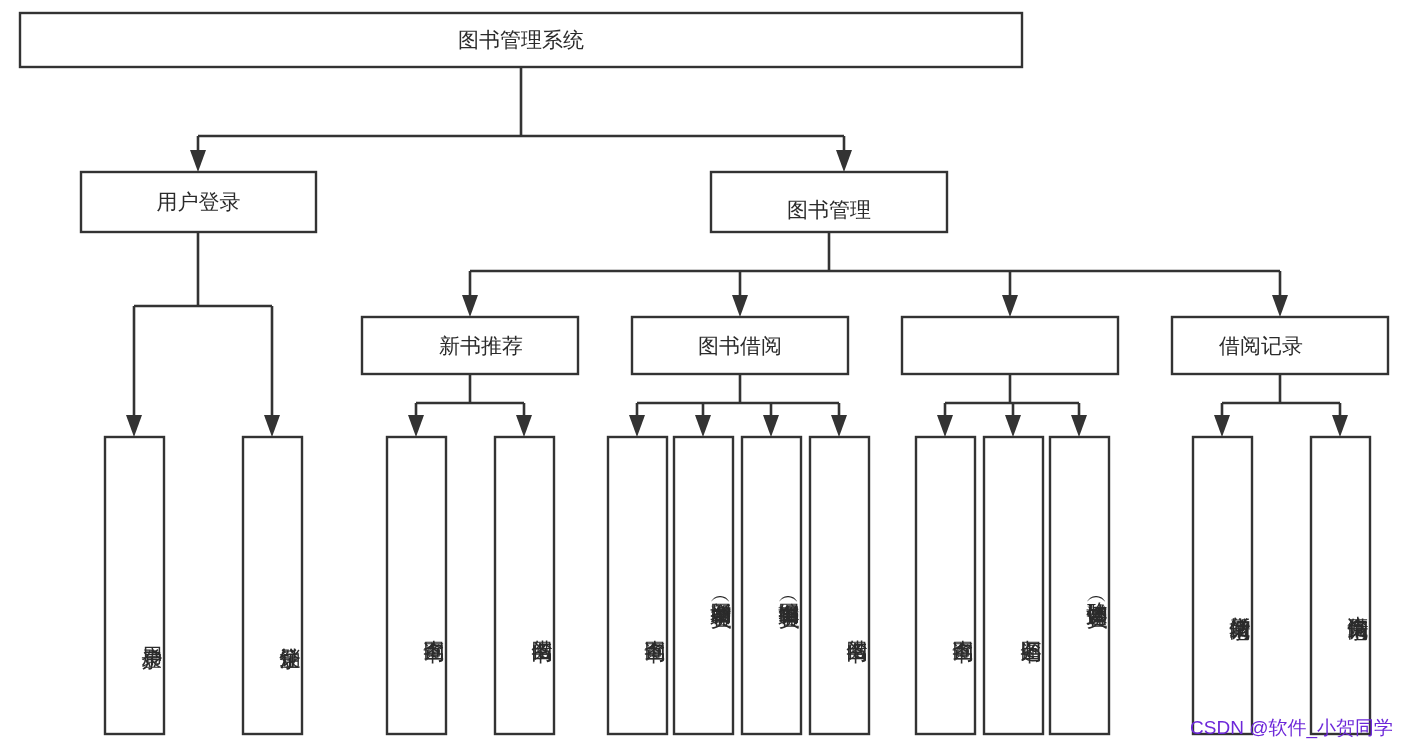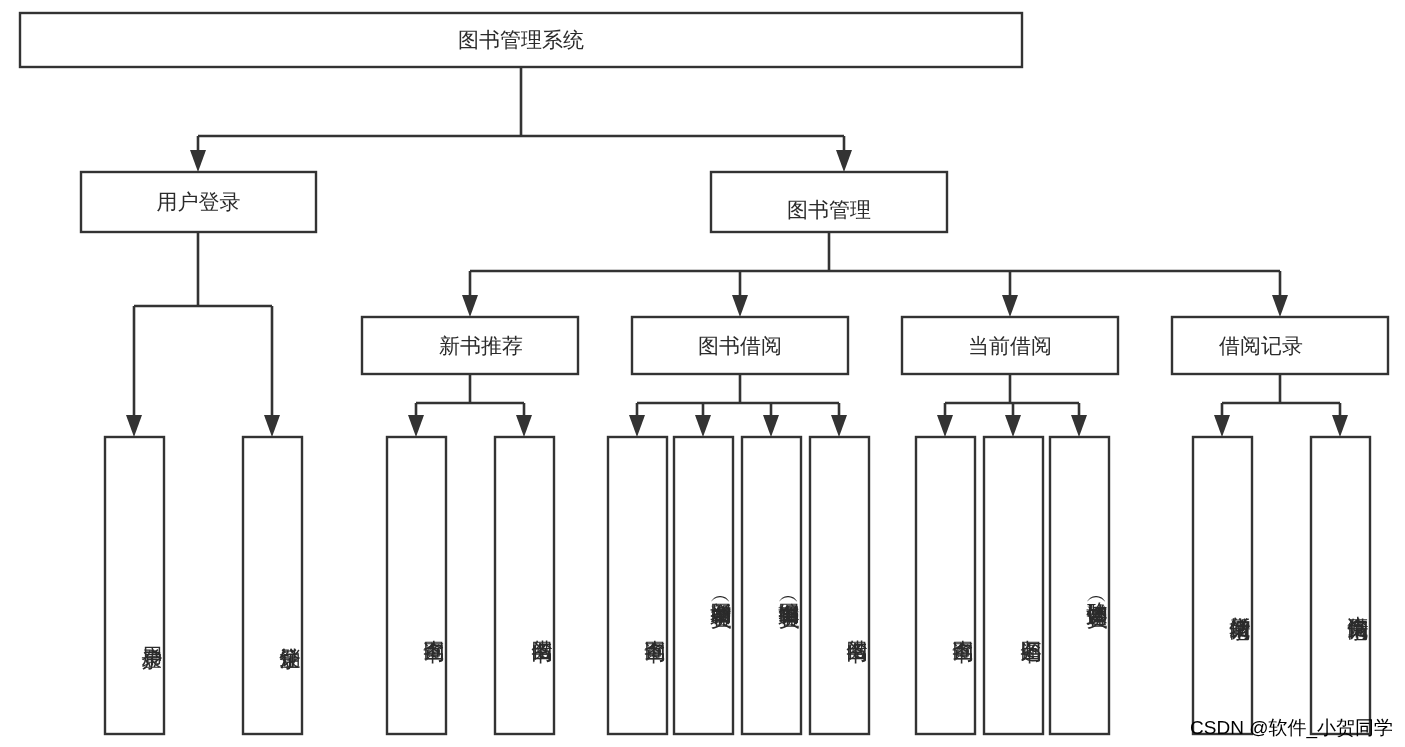--- a/index.html
+++ b/index.html
@@ -67,21 +67,21 @@
     justify-content: center;
     white-space: nowrap;
     pointer-events: none;
   }
   #watermark {
     position: absolute;
     right: 12px;
     bottom: 6px;
     font-family: "Liberation Sans", "DejaVu Sans", sans-serif;
     font-size: 19px;
-    color: #000000;
+    color: #6d28d9;
     white-space: nowrap;
     pointer-events: none;
   }
 </style>
 </head>
 <body>
 
 <div id="diagram-root">
 
   <svg class="diagram" viewBox="0 0 1405 747" xmlns="http://www.w3.org/2000/svg">
@@ -188,21 +188,20 @@
     <rect class="node-box" x="1311" y="437" width="59" height="297"></rect>
   </svg>
 
   <div class="hlabel" style="left:20px; top:13px; width:1002px; height:54px;text-align:right;">图书管理系统</div>
 
   <div class="hlabel" style="left:81px; top:172px; width:235px; height:60px;">用户登录</div>
   <div class="hlabel" style="left:711px; top:172px; width:236px; height:75px;">图书管理</div>
 
   <div class="hlabel" style="left:346px; top:317px; width:216px; height:57px;margin-left:27px;">新书推荐</div>
   <div class="hlabel" style="left:632px; top:317px; width:216px; height:57px;">图书借阅</div>
-  <div class="hlabel" style="left:902px; top:317px; width:216px; height:57px;">当前借阅</div>
   <div class="hlabel" style="left:1172px; top:317px; width:178px; height:57px;">借阅记录</div>
 
   <div class="vlabel" style="left:105px; top:537px; width:59px; height:190px;">用户登录</div>
   <div class="vlabel" style="left:243px; top:537px; width:59px; height:190px;">注销登录</div>
 
   <div class="vlabel" style="left:387px; top:525px; width:59px; height:200px;">查询图书</div>
   <div class="vlabel" style="left:495px; top:525px; width:59px; height:200px;">借阅图书</div>
 
   <div class="vlabel" style="left:608px; top:525px; width:59px; height:200px;">查询图书</div>
   <div class="vlabel" style="left:674px; top:447px; width:59px; height:285px;">新增图书（管理员）</div>

